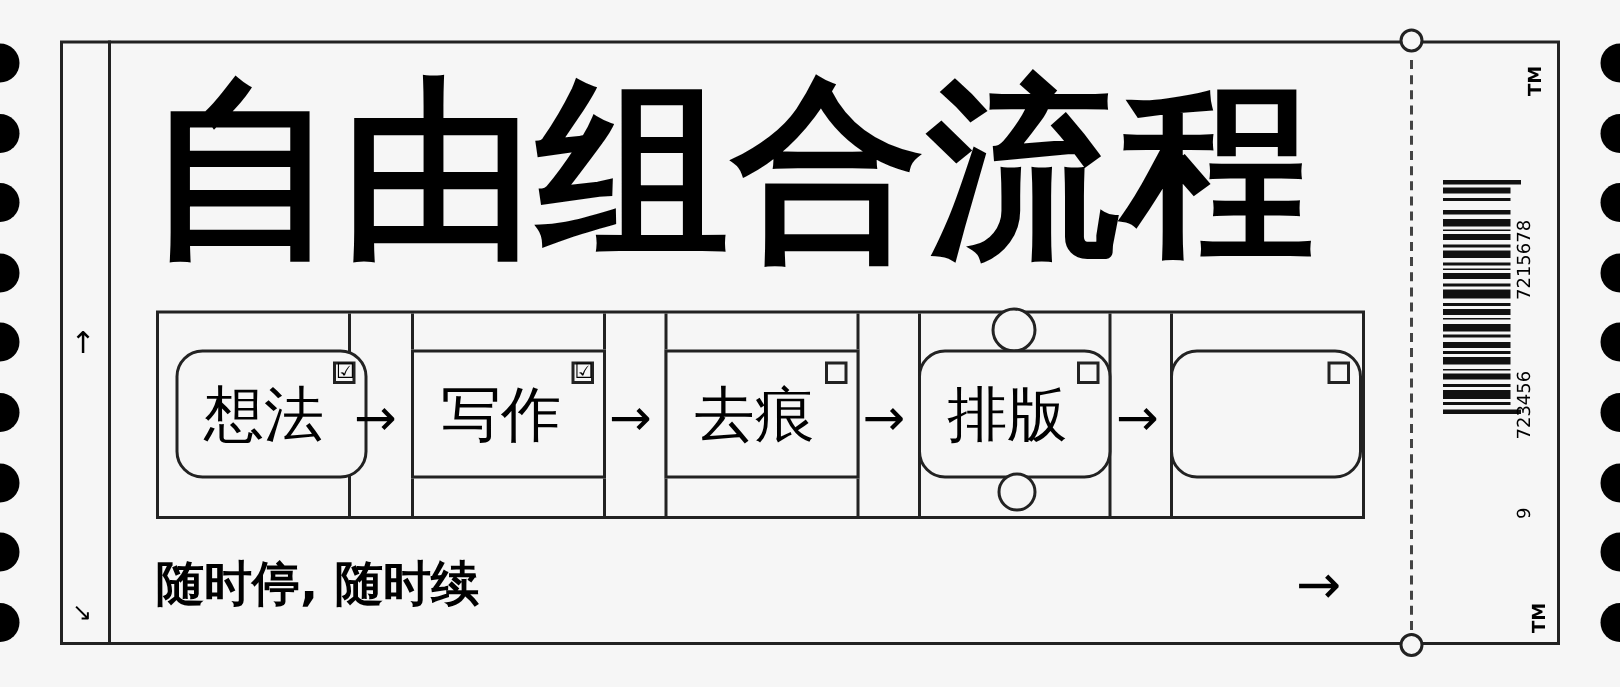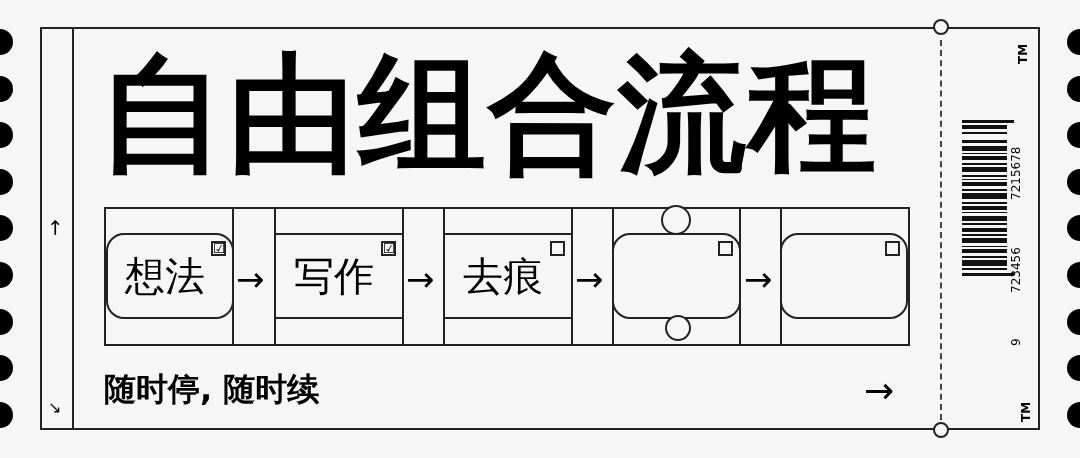--- a/index.html
+++ b/index.html
@@ -65,40 +65,41 @@
 <div class="grid">
   <div class="col" style="left:126px"></div>
   <div class="col" style="left:168px"></div>
   <div class="col" style="left:296px"></div>
   <div class="col" style="left:337px"></div>
   <div class="col" style="left:465px"></div>
   <div class="col" style="left:506px"></div>
   <div class="col" style="left:633px"></div>
   <div class="col" style="left:674px"></div>
 
-  <div class="step round" style="left:0;width:128px">
+  <div class="step round" style="left:11px;width:128px">
     <span class="step-label">想法</span>
     <span class="cb">☑</span>
   </div>
   <div class="arrow" style="left:130px">→</div>
 
   <div class="step" style="left:168px;width:130px">
     <span class="step-label">写作</span>
     <span class="cb">☑</span>
   </div>
   <div class="arrow" style="left:300px">→</div>
 
   <div class="step" style="left:337px;width:130px">
     <span class="step-label">去痕</span>
     <span class="cb"></span>
   </div>
   <div class="arrow" style="left:469px">→</div>
 
   <div class="circ" style="left:555px;top:-4px"></div>
   <div class="step round" style="left:506px;width:129px">
+    <span class="step-label">排版</span>
     <span class="cb"></span>
   </div>
   <div class="circ" style="left:559px;top:106px;width:26px;height:26px"></div>
   <div class="arrow" style="left:638px">→</div>
 
   <div class="step round" style="left:674px;width:128px">
     <span class="cb"></span>
   </div>
 </div>
 

